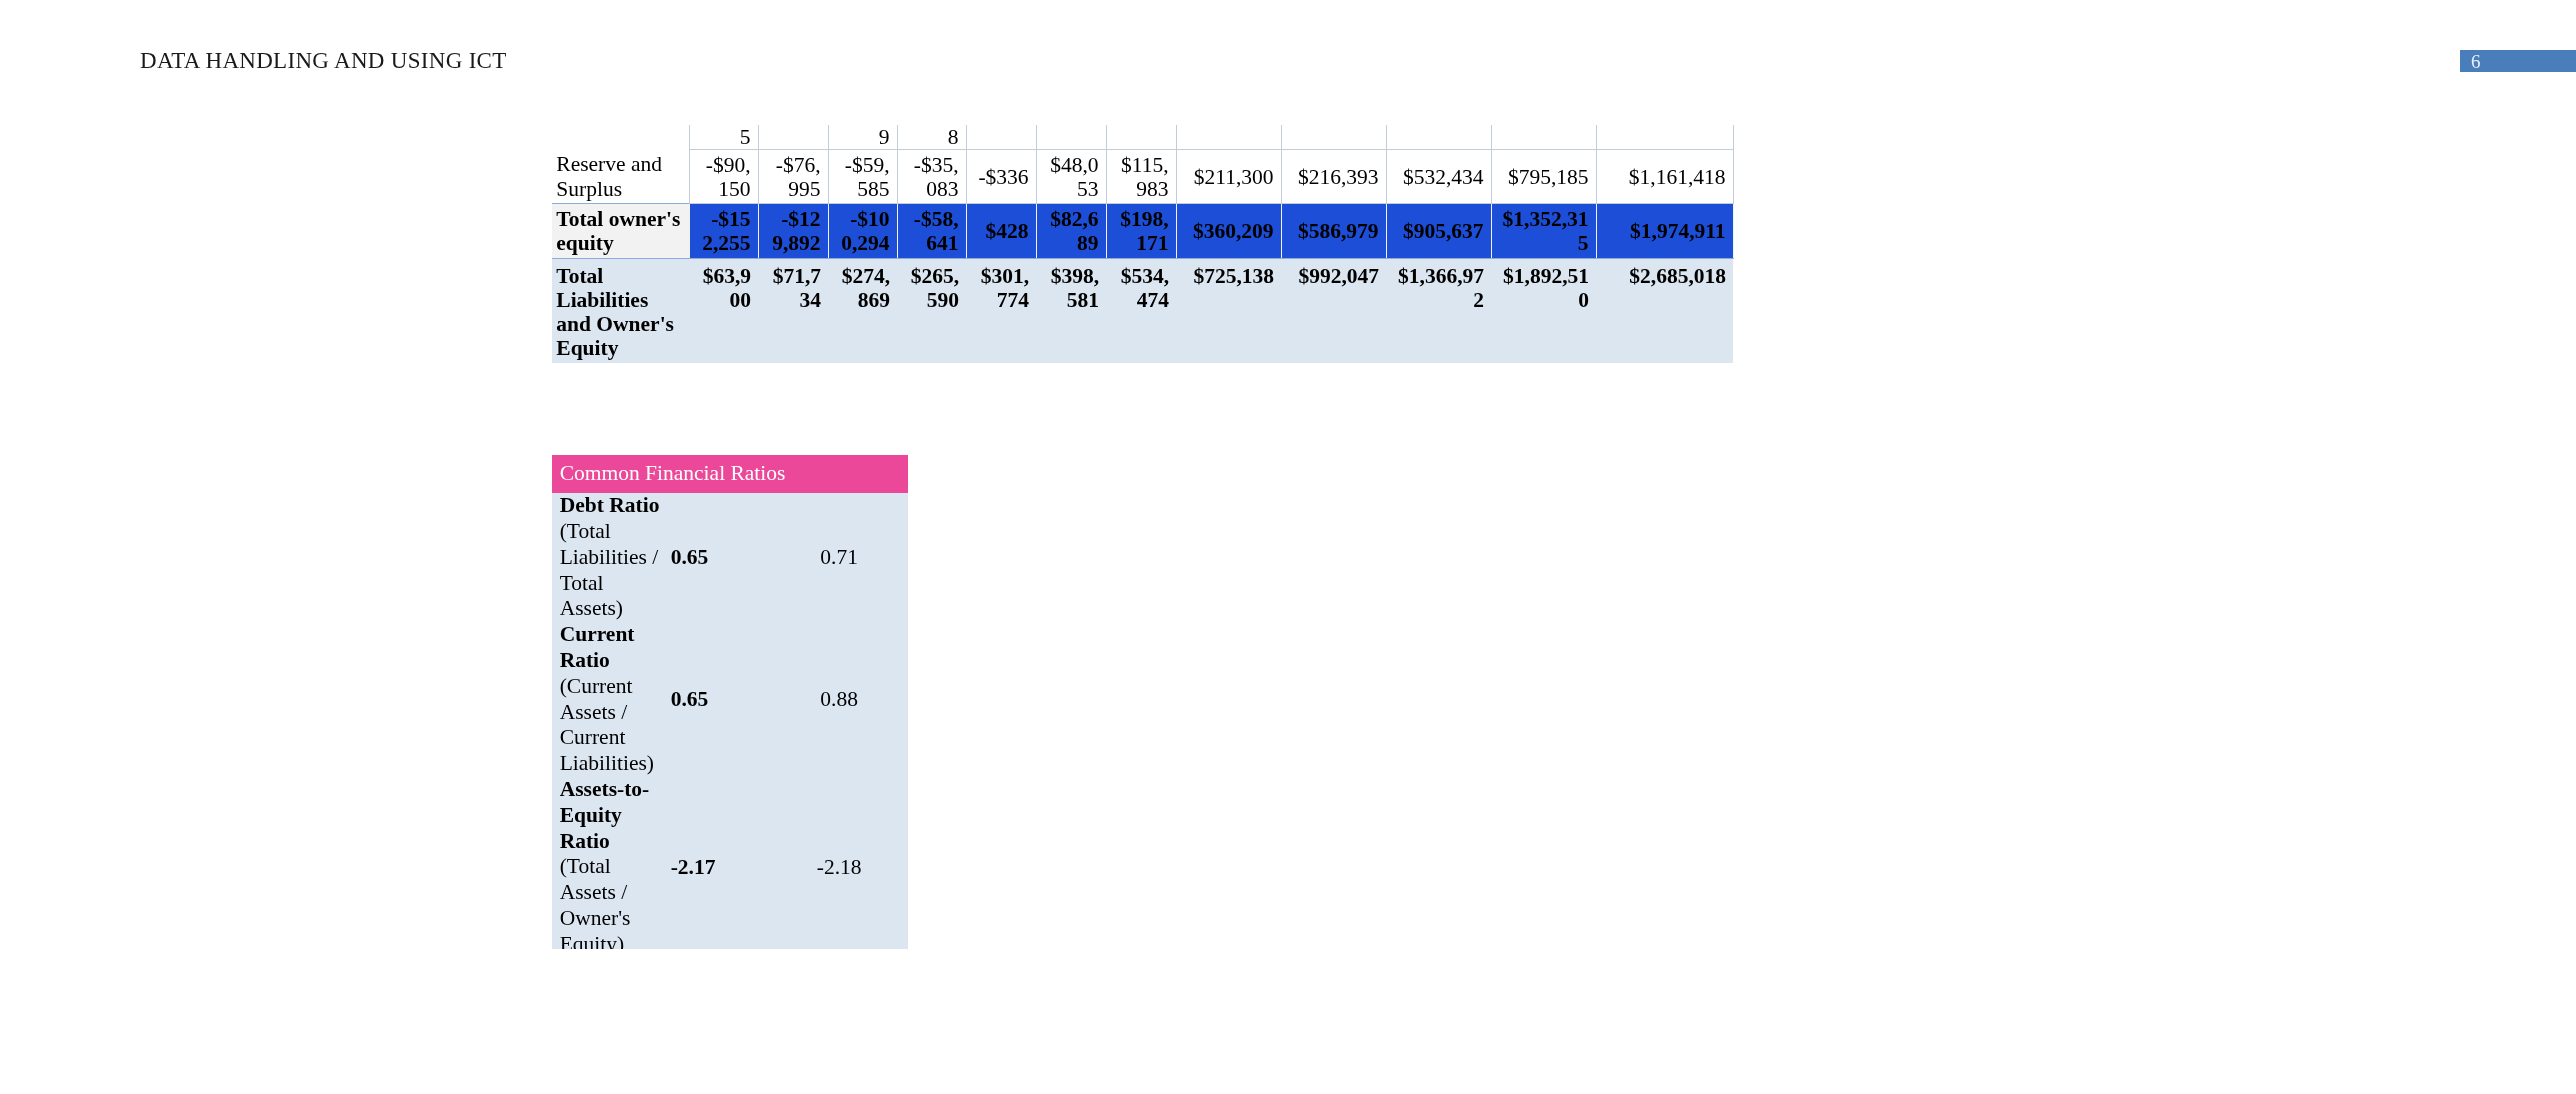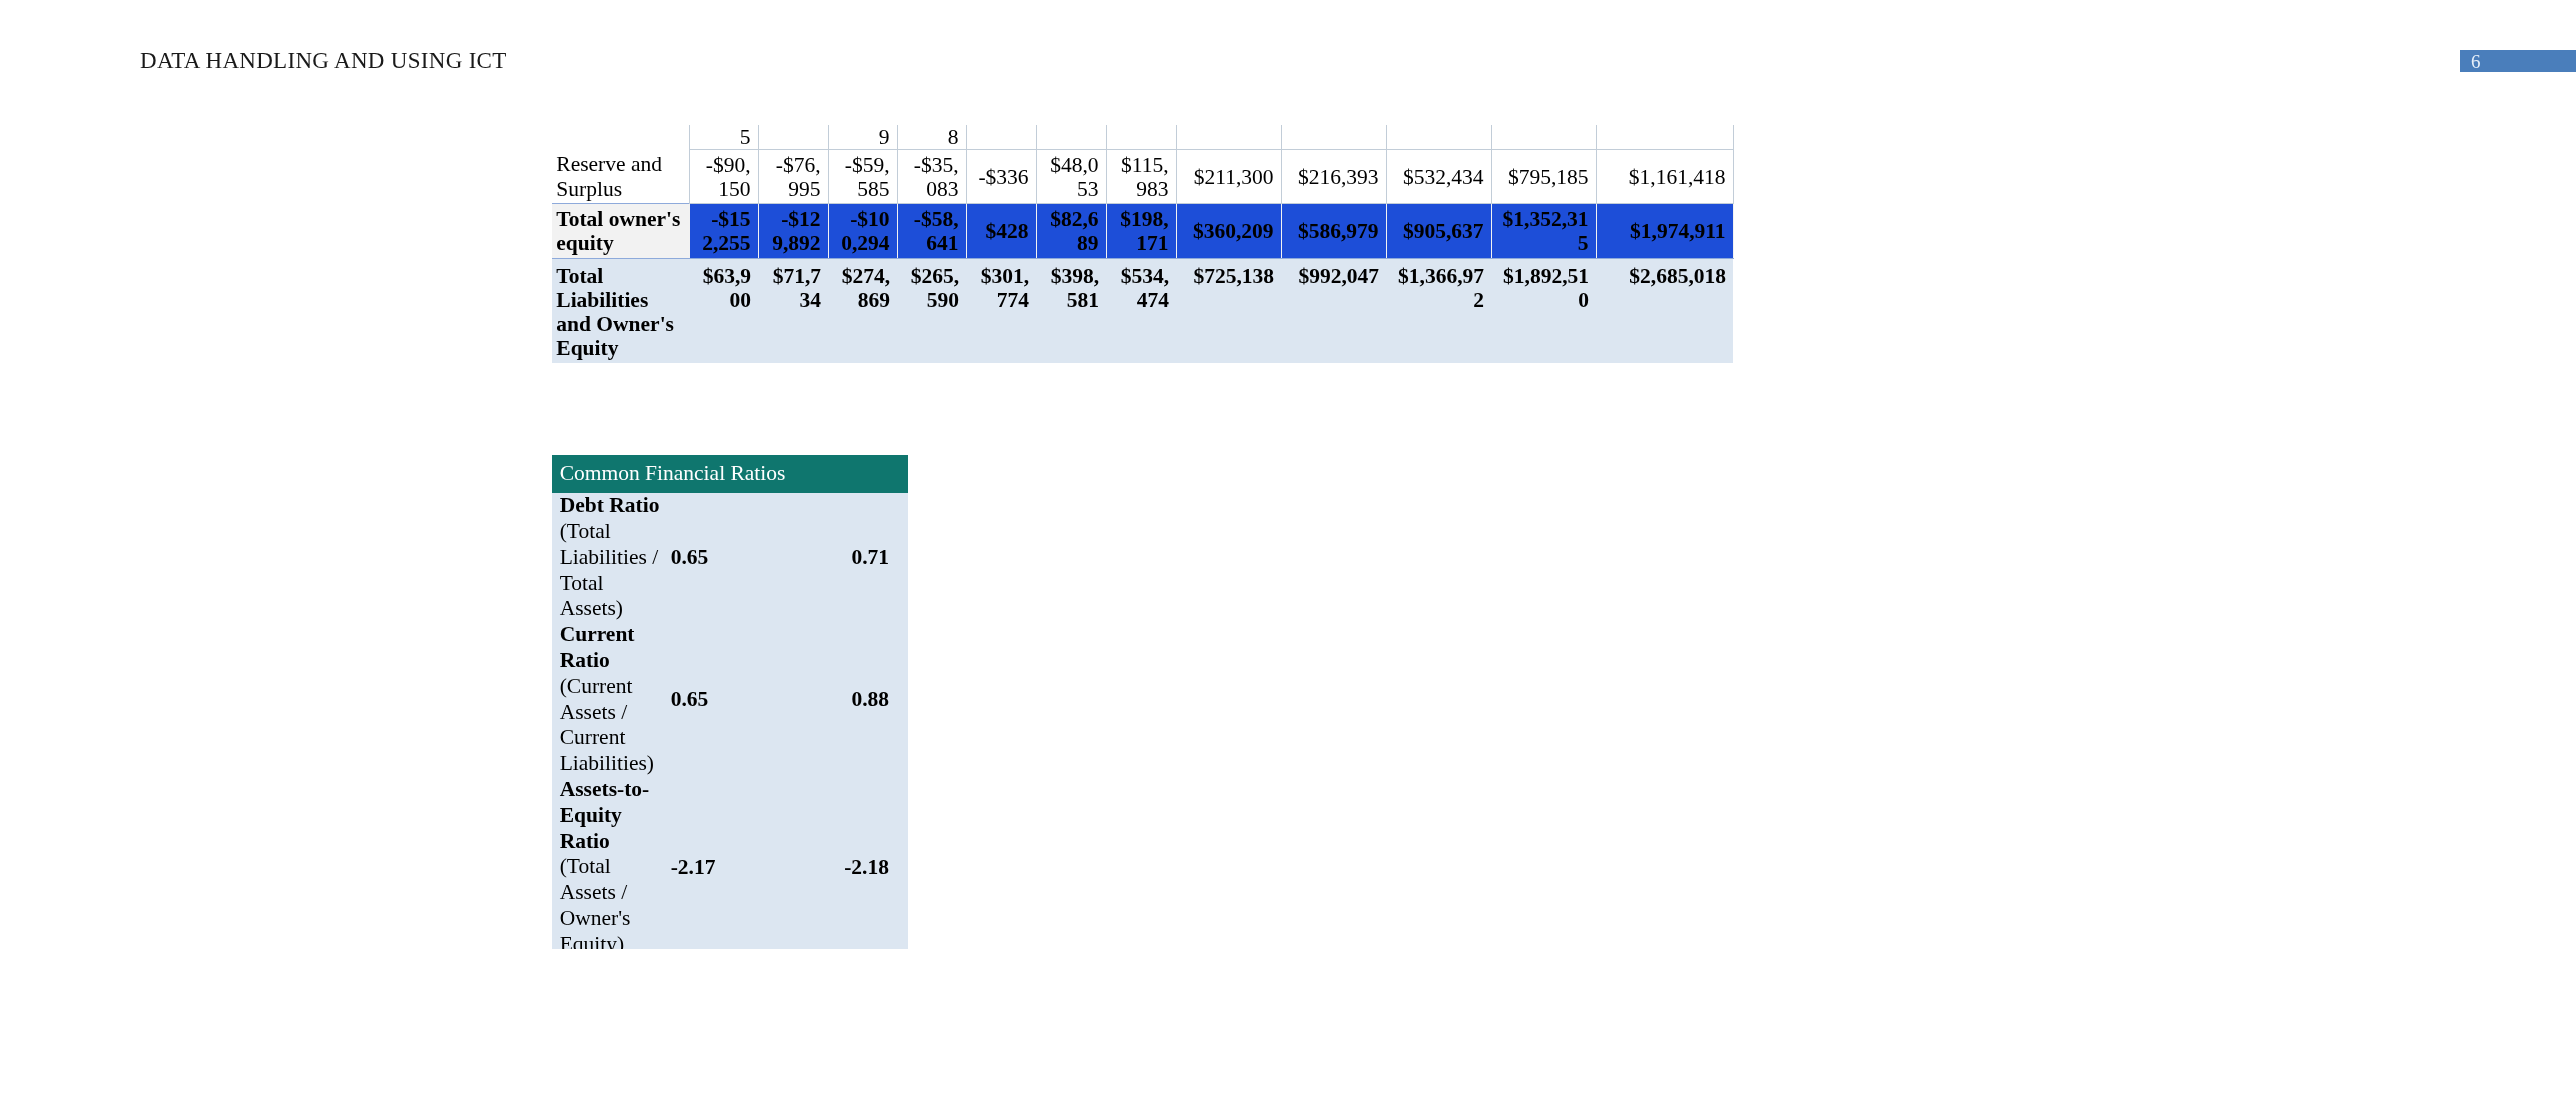--- a/index.html
+++ b/index.html
@@ -127,42 +127,42 @@
     table-layout: fixed;
     font-size: 21.5px;
     background: #dce6f1;
   }
   #ratios-table td {
     border: none;
     padding: 0;
     vertical-align: middle;
   }
   #ratios-table tr.ratio-header td {
-    background: #0f766e;
+    background: #ec4899;
     color: #ffffff;
     padding: 6px 7.7px 6.9px 7.7px;
     line-height: 1.18;
     vertical-align: top;
   }
   #ratios-table td.ratio-name {
     width: 150px;
     padding: 0 5.2px 0 7.7px;
     line-height: 1.2;
     vertical-align: middle;
   }
   #ratios-table td.ratio-val {
     width: 94px;
     font-weight: bold;
     padding-right: 12px;
     vertical-align: middle;
   }
   #ratios-table td.ratio-val2 {
     width: 93px;
-    text-align: right;
-    font-weight: bold;
+    text-align: center;
+    font-weight: normal;
     padding-right: 19px;
     vertical-align: middle;
   }
   .ratio-title { font-weight: bold; }
   .ratio-sub { font-weight: normal; }
   #ratios-clip {
     position: absolute;
     left: 552px;
     top: 455px;
     width: 356px;

